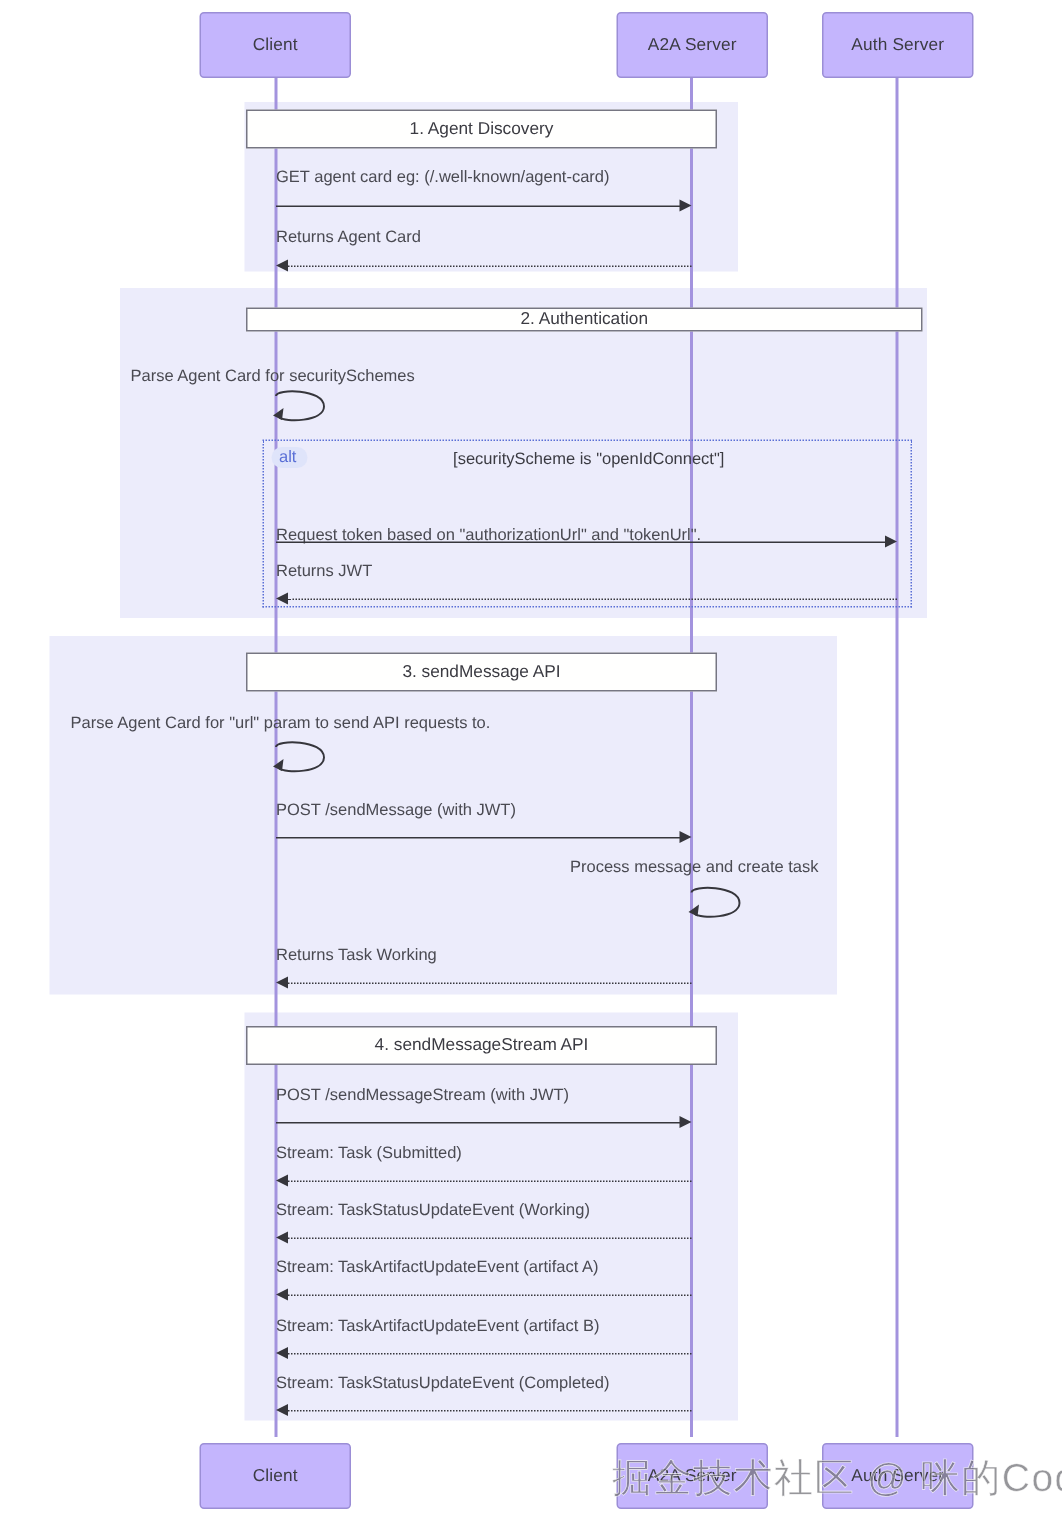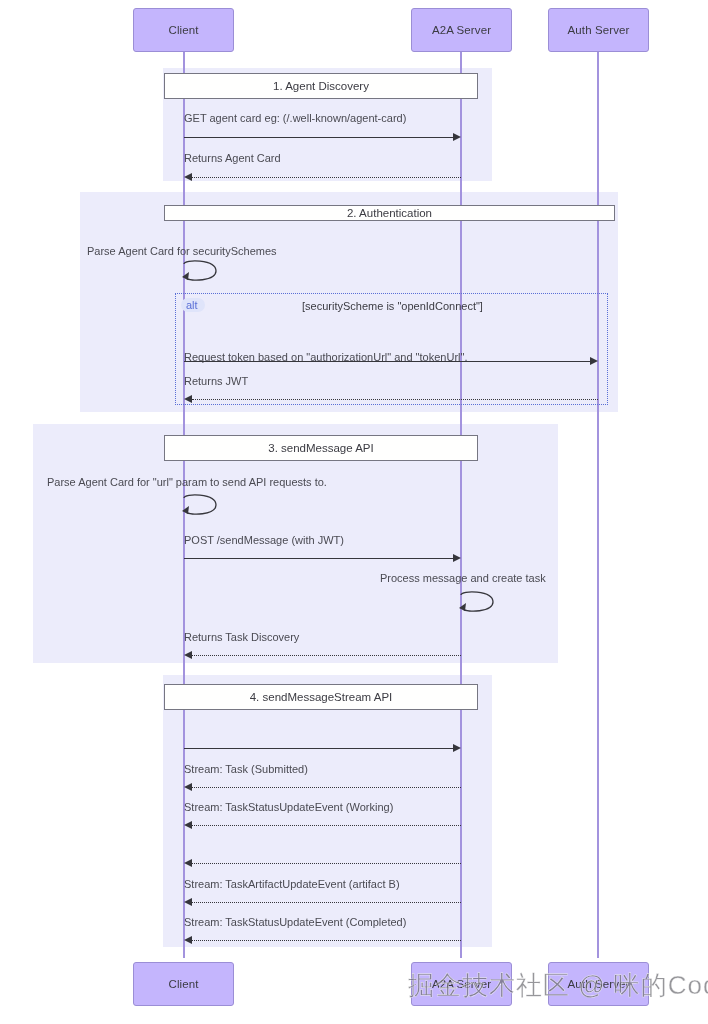--- a/index.html
+++ b/index.html
@@ -230,46 +230,52 @@
 
     <div class="msg-label left" style="left:380px; top:572px;">
       <span>Process message and create task</span>
     </div>
     <svg class="selfloop" style="left:457px; top:589px;" width="46" height="28" viewBox="0 0 46 28">
       <path d="M4,6 C4,1 36,1 36,13 C36,23 10,24 6,20" fill="none" stroke="#36363c" stroke-width="1.3"></path>
       <polygon points="8,22 2,19 9,14" fill="#36363c"></polygon>
     </svg>
 
     <div class="msg-label" style="left:184px; top:631px; width:277px;">
-      <span>Returns Task Discovery</span>
+      <span>Returns Task Working</span>
     </div>
     <div class="msg-line dotted" style="left:192px; top:655px; width:269px;"></div>
     <div class="arrow-l" style="left:184px; top:651px;"></div>
   </div>
 
   <div class="layer">
     <div class="sect-bar" style="left:164px; top:684px; width:314px; height:26px;">
       <span>4. sendMessageStream API</span>
     </div>
 
+    <div class="msg-label" style="left:184px; top:724px; width:277px;">
+      <span>POST /sendMessageStream (with JWT)</span>
+    </div>
     <div class="msg-line" style="left:184px; top:748px; width:270px;"></div>
     <div class="arrow-r" style="left:453px; top:744px;"></div>
 
     <div class="msg-label" style="left:184px; top:763px; width:277px;">
       <span>Stream: Task (Submitted)</span>
     </div>
     <div class="msg-line dotted" style="left:192px; top:787px; width:269px;"></div>
     <div class="arrow-l" style="left:184px; top:783px;"></div>
 
     <div class="msg-label" style="left:184px; top:801px; width:277px;">
       <span>Stream: TaskStatusUpdateEvent (Working)</span>
     </div>
     <div class="msg-line dotted" style="left:192px; top:825px; width:269px;"></div>
     <div class="arrow-l" style="left:184px; top:821px;"></div>
 
+    <div class="msg-label" style="left:184px; top:839px; width:277px;">
+      <span>Stream: TaskArtifactUpdateEvent (artifact A)</span>
+    </div>
     <div class="msg-line dotted" style="left:192px; top:863px; width:269px;"></div>
     <div class="arrow-l" style="left:184px; top:859px;"></div>
 
     <div class="msg-label" style="left:184px; top:878px; width:312px;">
       <span>Stream: TaskArtifactUpdateEvent (artifact B)</span>
     </div>
     <div class="msg-line dotted" style="left:192px; top:902px; width:269px;"></div>
     <div class="arrow-l" style="left:184px; top:898px;"></div>
 
     <div class="msg-label" style="left:184px; top:916px; width:261px;">

